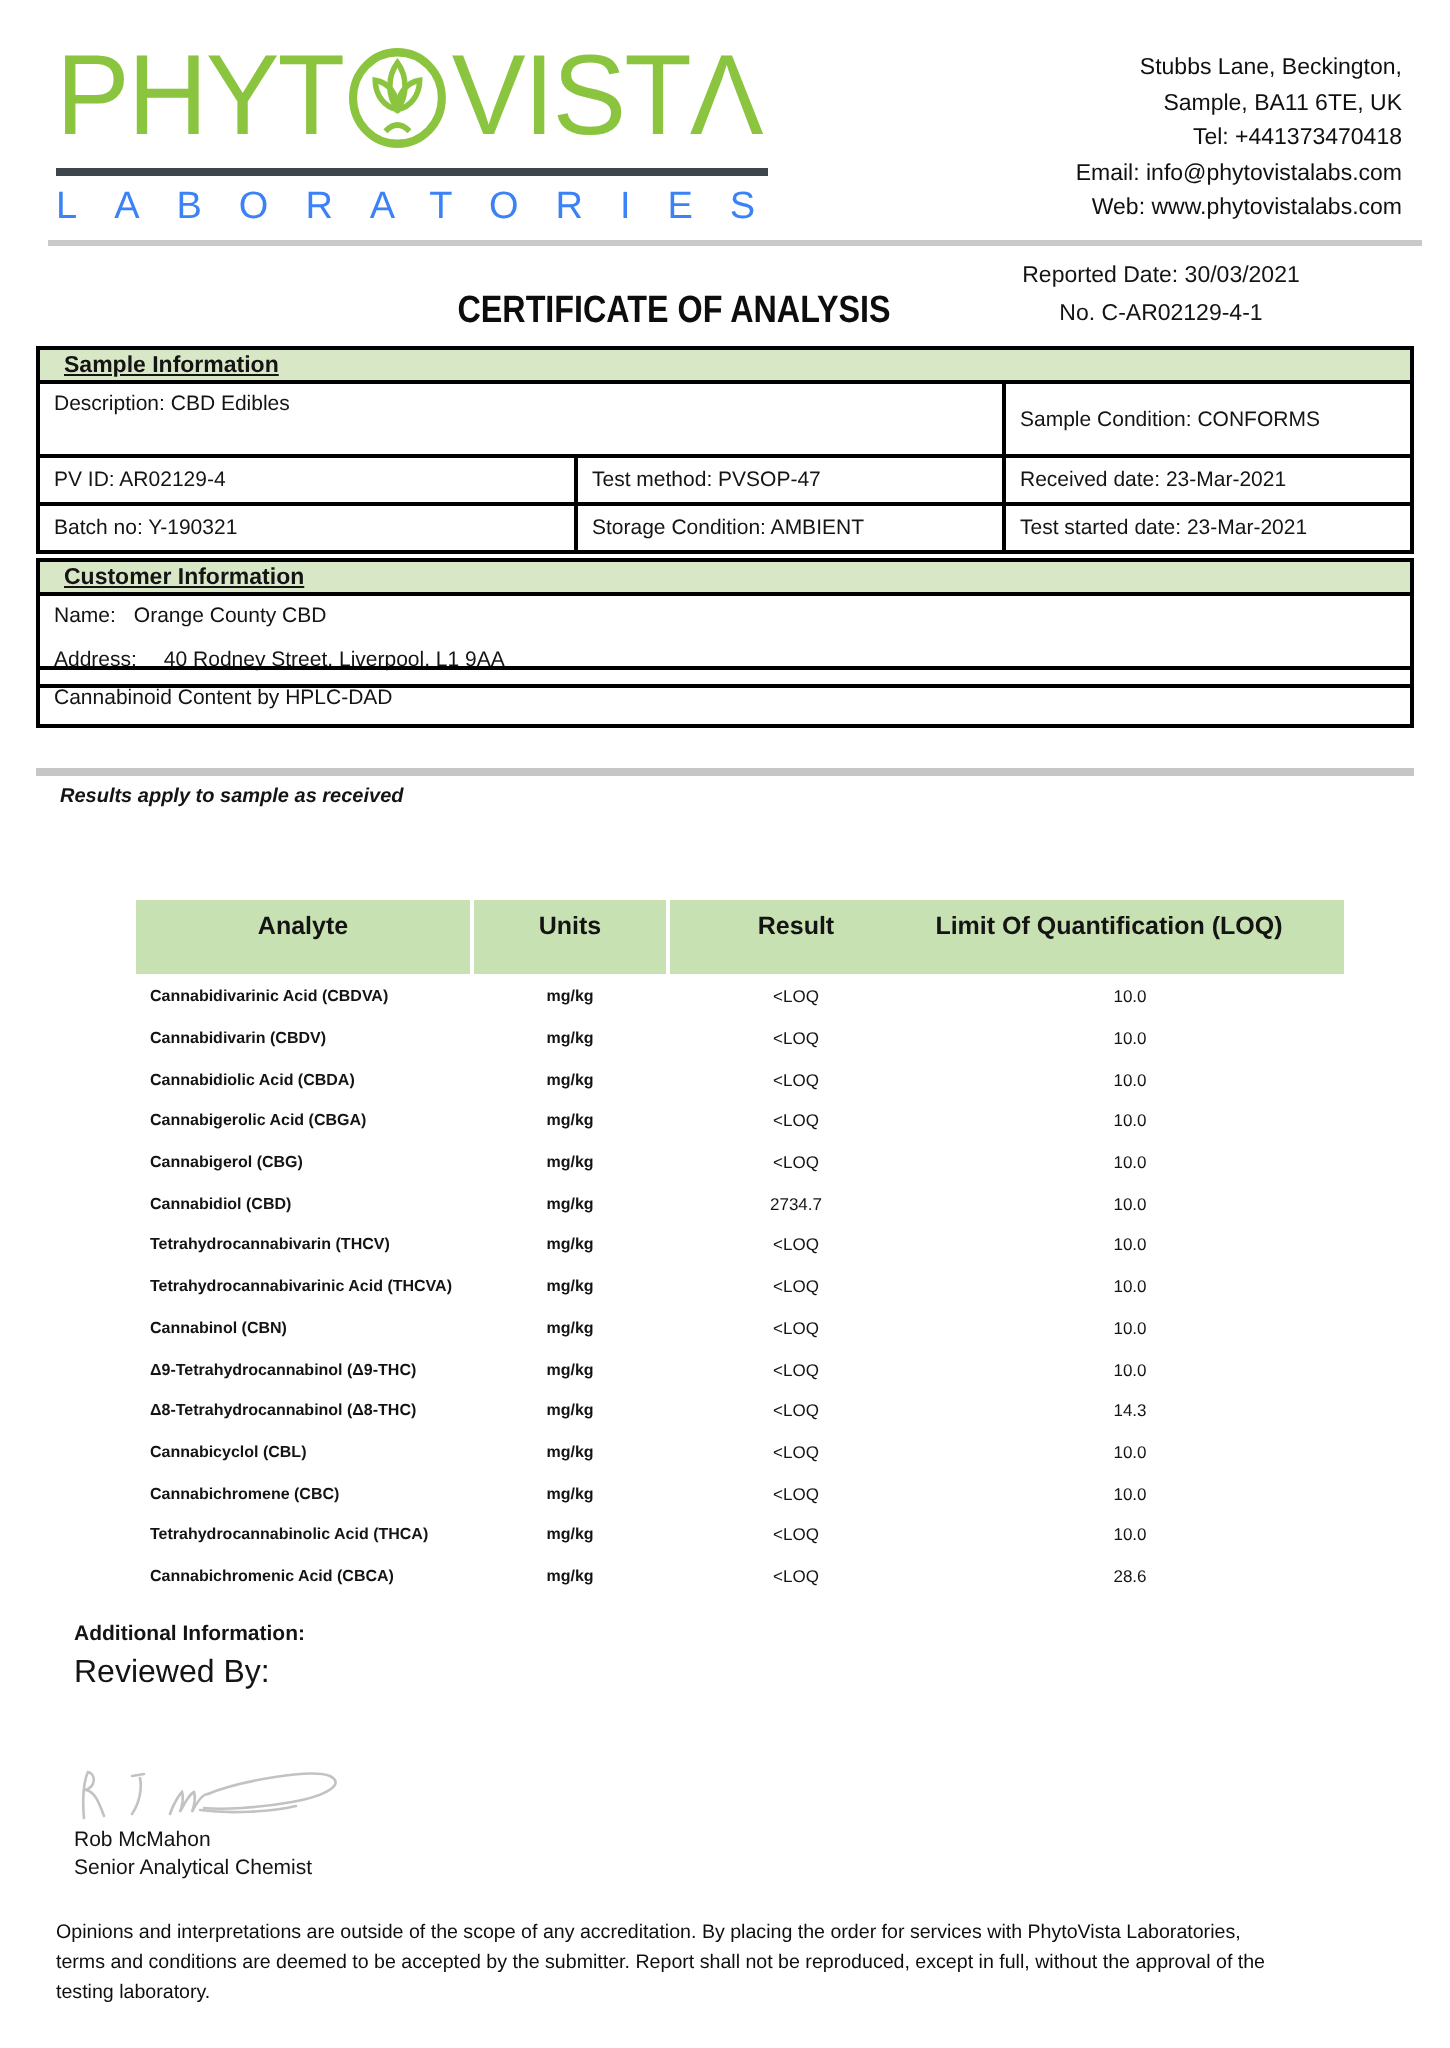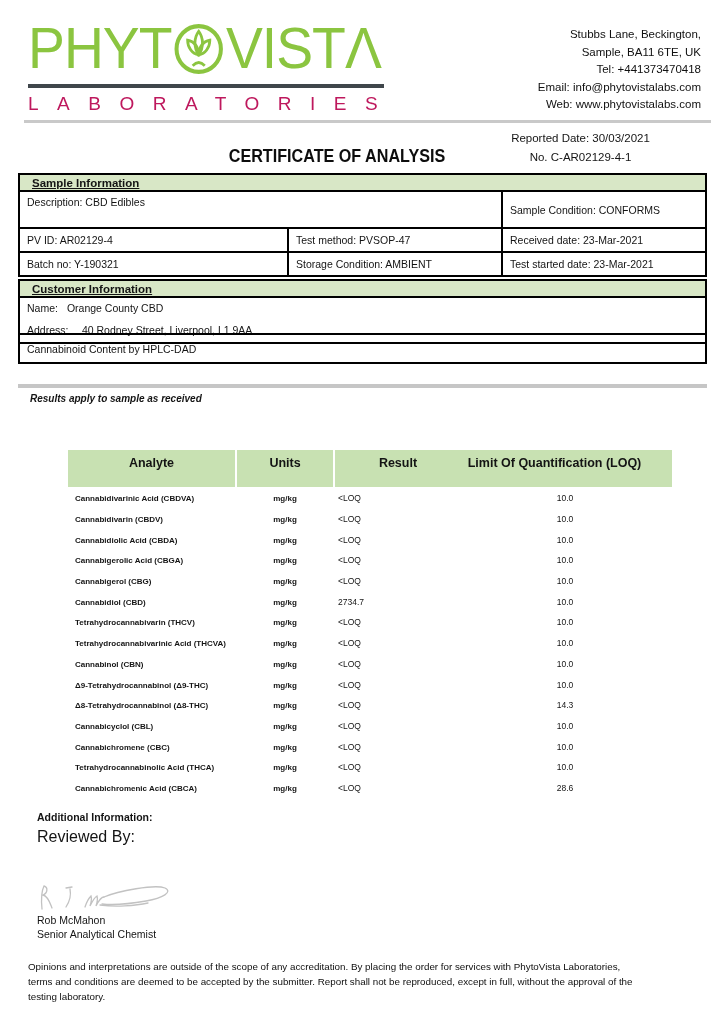--- a/index.html
+++ b/index.html
@@ -9,21 +9,21 @@
     background:#ffffff; overflow:hidden;
     font-family:"Liberation Sans", sans-serif; color:#141414;
   }
   
   .logo-block { position:absolute; left:28px; top:20px; width:358px; }
   .logo-line1 { display:flex; align-items:center; color:#8bc540; font-size:57px;
     font-weight:400; letter-spacing:-1px; line-height:1; transform:scaleX(.97);
     transform-origin:left center; white-space:nowrap; }
   .leaf-o { margin:0 2px; flex:0 0 auto; }
   .logo-rule { height:4px; background:#3f464b; margin-top:7px; width:356px; }
-  .logo-sub { margin-top:5px; font-size:19px; color:#be185d; letter-spacing:18.5px;
+  .logo-sub { margin-top:5px; font-size:19px; color:#3b82f6; letter-spacing:18.5px;
     white-space:nowrap; font-weight:400; }
   .contact { position:absolute; right:24px; top:26px; text-align:right;
     font-size:11.5px; line-height:17.5px; color:#101010; }
   .header-rule { position:absolute; left:24px; top:120px; width:687px; height:3px;
     background:#c9c9c9; }
   
   .reported-block { position:absolute; left:468px; top:129px; width:225px;
     text-align:center; font-size:11.5px; line-height:19px; }
   .coa-title { position:absolute; left:157px; top:145px; width:360px;
     text-align:center; font-size:19px; font-weight:700; letter-spacing:0;
@@ -66,21 +66,21 @@
   .th-resloq { left:335px; width:337px; padding-top:0; }
   .th-resloq .inner { position:absolute; top:6px; text-align:center; }
   .th-result { left:0; width:126px; }
   .th-loq { left:114px; width:211px; }
   .results-body { position:absolute; left:68px; top:488px; width:604px; }
   .result-row { position:relative; height:20.7px; }
   .result-row span { position:absolute; top:50%; transform:translateY(-50%);
     white-space:nowrap; }
   .rc-analyte { left:7px; width:225px; font-size:8px; font-weight:700; }
   .rc-units  { left:167px; width:100px; text-align:center; font-size:8px; font-weight:700; }
-  .rc-result { left:270px; width:120px; font-size:8.5px; }
+  .rc-result { left:270px; width:120px; text-align:center; font-size:8.5px; }
   .rc-loq    { left:437px; width:120px; text-align:center; font-size:8.5px; }
   
   .additional-info { position:absolute; left:37px; top:811px; font-size:10.5px;
     font-weight:700; }
   .reviewed-by { position:absolute; left:37px; top:828px; font-size:16px; }
   .signature { position:absolute; left:33px; top:878px; }
   .reviewer-name { position:absolute; left:37px; top:914px; font-size:10.5px; }
   .reviewer-title { position:absolute; left:37px; top:928px; font-size:10.5px; }
   .footer-disclaimer { position:absolute; left:28px; top:960px; width:614px;
     font-size:9.8px; line-height:14.8px; color:#0f0f0f; }

